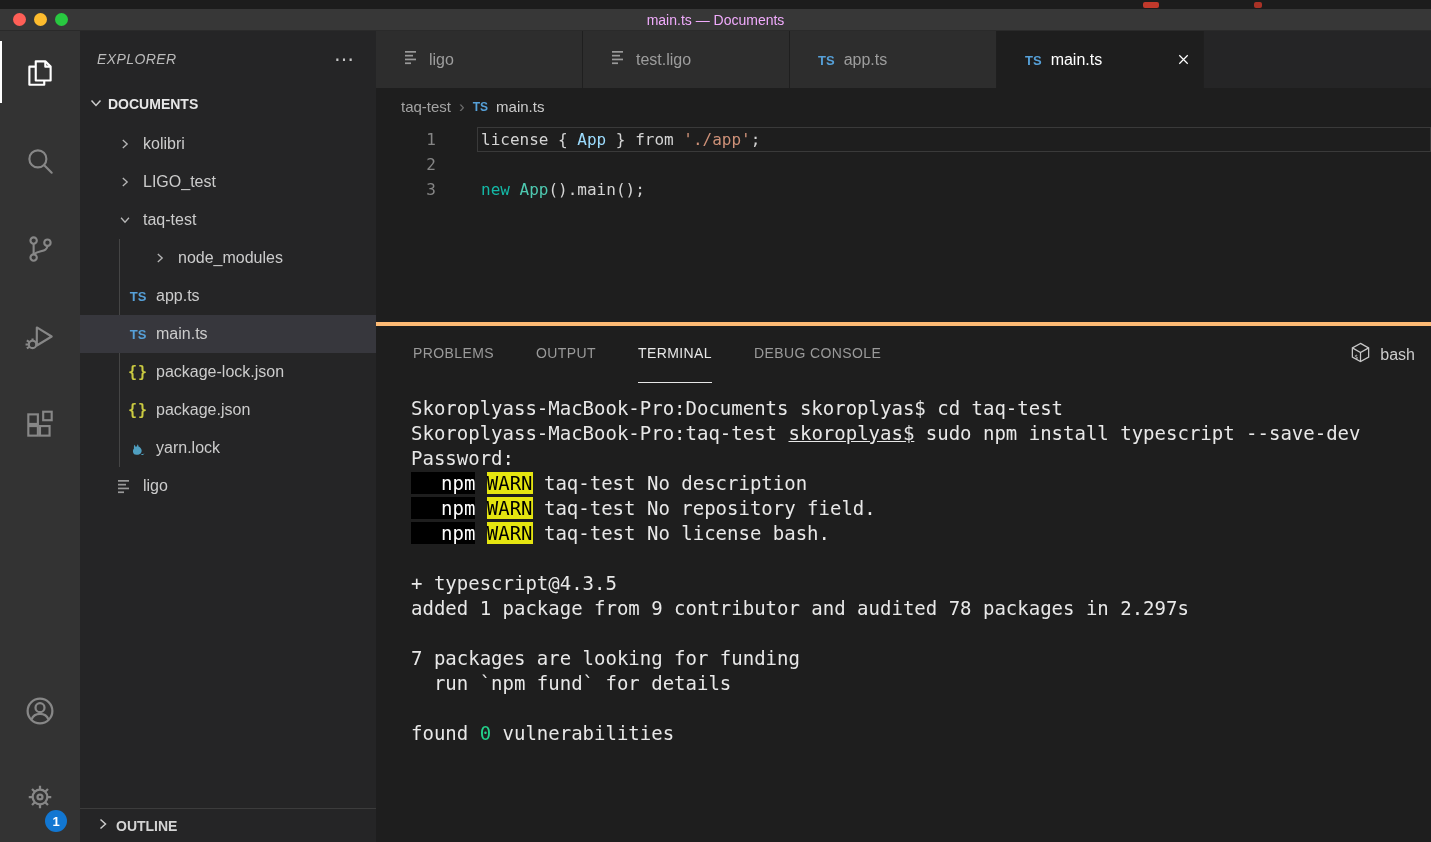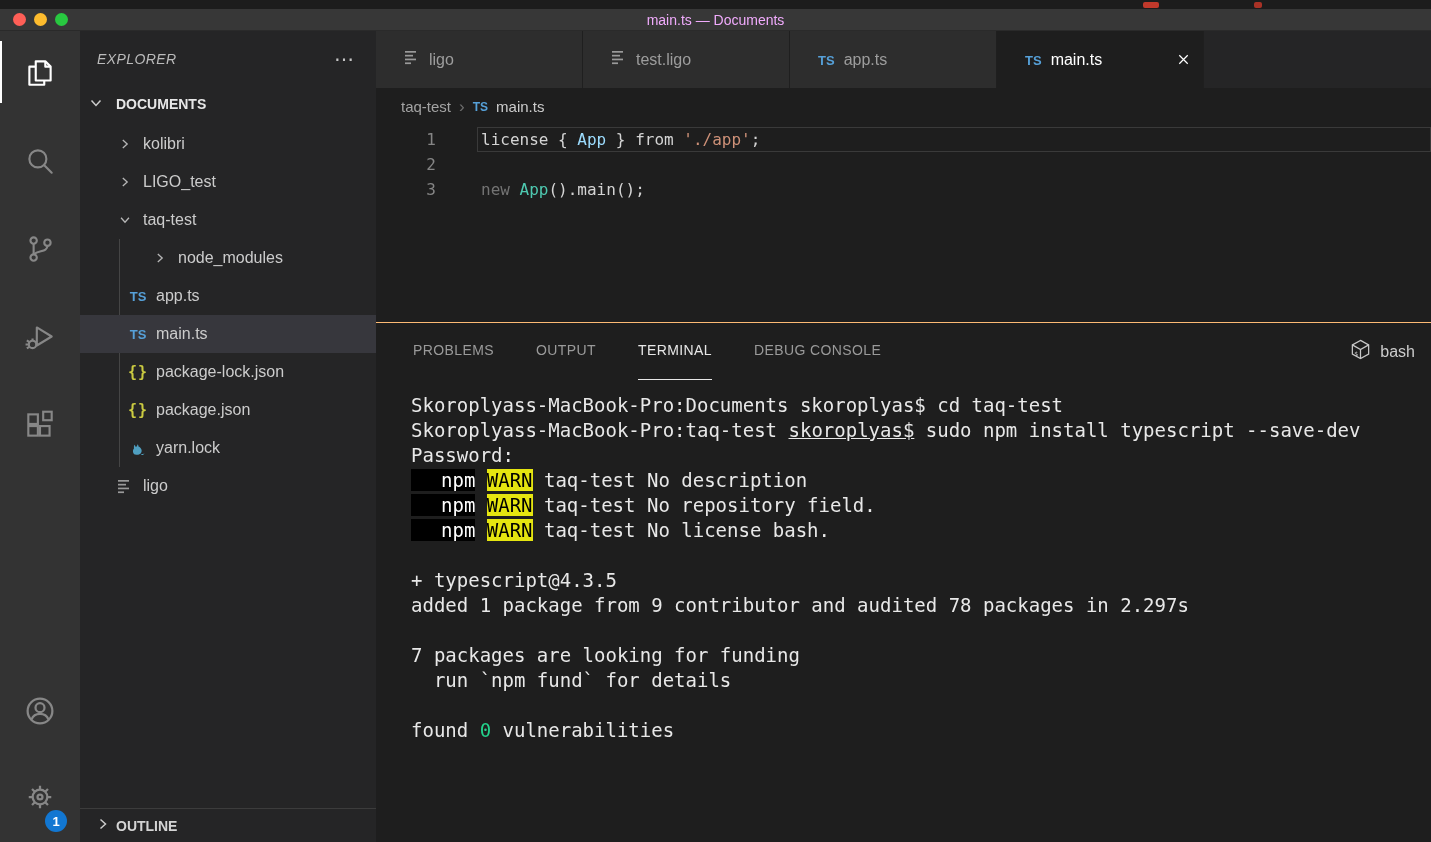--- a/index.html
+++ b/index.html
@@ -27,21 +27,21 @@
   .ab-item.active::before { content:""; position:absolute; left:0; top:10px; width:2px; height:62px; background:#ffffff; }
   .ab-bottom { margin-top:auto; }
   .ab-bottom .ab-item { height:86px; }
   .badge { position:absolute; right:13px; bottom:10px; width:22px; height:22px; border-radius:50%; background:#1277d2; color:#fff; font-size:13px; font-weight:bold; display:flex; align-items:center; justify-content:center; }
 
   
   .sidebar { width:296px; background:#252526; display:flex; flex-direction:column; flex-shrink:0; position:relative; }
   .sidebar-title { height:56px; display:flex; align-items:center; justify-content:space-between; padding:0 20px 0 17px; }
   .sidebar-title .label { font-size:14px; color:#bbbbbb; letter-spacing:0.4px;font-style:italic; }
   .more { color:#c5c5c5; font-size:20px; letter-spacing:2px; cursor:pointer; line-height:10px; }
-  .section-header { height:34px; display:flex; align-items:center; gap:12px; padding-left:8px; font-size:14px; font-weight:bold; color:#e7e7e7; cursor:pointer; }
+  .section-header { height:34px; display:flex; align-items:center; gap:4px; padding-left:8px; font-size:14px; font-weight:bold; color:#e7e7e7; cursor:pointer; }
   .tree { flex:1; position:relative; padding-top:4px; }
   .guide { position:absolute; left:39px; top:118px; width:1px; height:228px; background:#454545; }
   .tree-row { height:38px; display:flex; align-items:center; font-size:16px; color:#cccccc; cursor:pointer; position:relative; }
   .tree-row.selected { background:#37373d; }
   .tree-row .ico { display:flex; align-items:center; justify-content:center; width:20px; margin-right:8px; flex-shrink:0; }
   .outline { height:34px; border-top:1px solid #3c3c3c; display:flex; align-items:center; gap:5px; padding-left:15px; font-size:14px; font-weight:bold; color:#d4d4d4; cursor:pointer; }
 
   .ic-ts { color:#56a0d8; font-weight:bold; font-size:13px; }
   .ic-json { color:#cbcb41; font-weight:bold; font-size:15px; font-family:"DejaVu Sans Mono",monospace; letter-spacing:1px; }
 
@@ -55,24 +55,24 @@
   .breadcrumb { height:37px; display:flex; align-items:center; gap:8px; padding-left:25px; font-size:15px; color:#a3a3a3; flex-shrink:0; }
   .breadcrumb .sep { color:#6e6e6e; font-size:17px; }
   .breadcrumb .ic-ts { font-size:12px; }
 
   .code { flex:1; font-family:"DejaVu Sans Mono",monospace; font-size:16px; padding-top:2px; overflow:hidden; }
   .code-line { height:25px; display:flex; align-items:stretch; }
   .code-line .num { width:60px; text-align:right; color:#858585; line-height:25px; flex-shrink:0; }
   .line-body { flex:1; margin-left:41px; display:flex; align-items:center; padding-left:4px; white-space:pre; }
   .code-line.current .line-body { outline:1px solid #3a3a3a; outline-offset:-1px; }
   .tok-fg { color:#d4d4d4; } .tok-var { color:#9cdcfe; } .tok-str { color:#ce9178; }
-  .tok-kw { color:#737373; } .tok-cls { color:#4ec9b0; }
-
-  
-  .panel { height:520px; border-top:1px solid #fdba74; display:flex; flex-direction:column; flex-shrink:0; }
+  .tok-kw { color:#14b8a6; } .tok-cls { color:#4ec9b0; }
+
+  
+  .panel { height:520px; border-top:4px solid #fdba74; display:flex; flex-direction:column; flex-shrink:0; }
   .panel-tabs { height:57px; display:flex; align-items:center; gap:42px; padding-left:37px; flex-shrink:0; }
   .ptab { font-size:14px; letter-spacing:0.4px; color:#9a9a9a; height:57px; line-height:55px; border-bottom:1px solid transparent; cursor:pointer; }
   .ptab.active { color:#e7e7e7; border-bottom-color:#e7e7e7; }
   .panel-right { margin-left:auto; margin-right:16px; display:flex; align-items:center; gap:8px; font-size:16px; color:#cccccc; cursor:pointer; }
 
   .terminal { flex:1; padding:13px 0 0 35px; font-family:"DejaVu Sans Mono",monospace; font-size:19px; line-height:25px; color:#e8e8e8; overflow:hidden; }
   .t-line { height:25px; white-space:pre; }
   .sg-npm { background:#000000; color:#ffffff;padding-left:30px; }
   .sg-warn { background:#e5e510; color:#000000; }
   .sg-green { color:#23d18b; }

